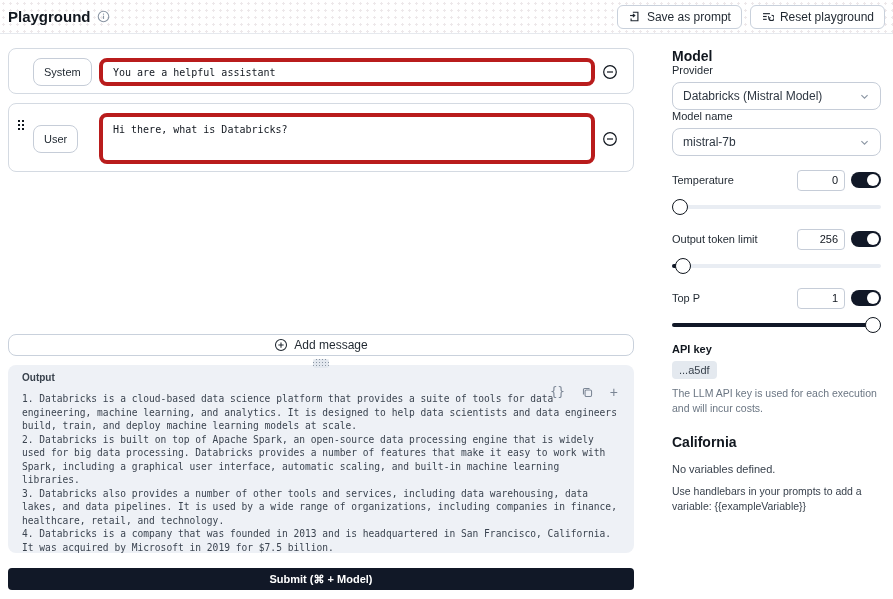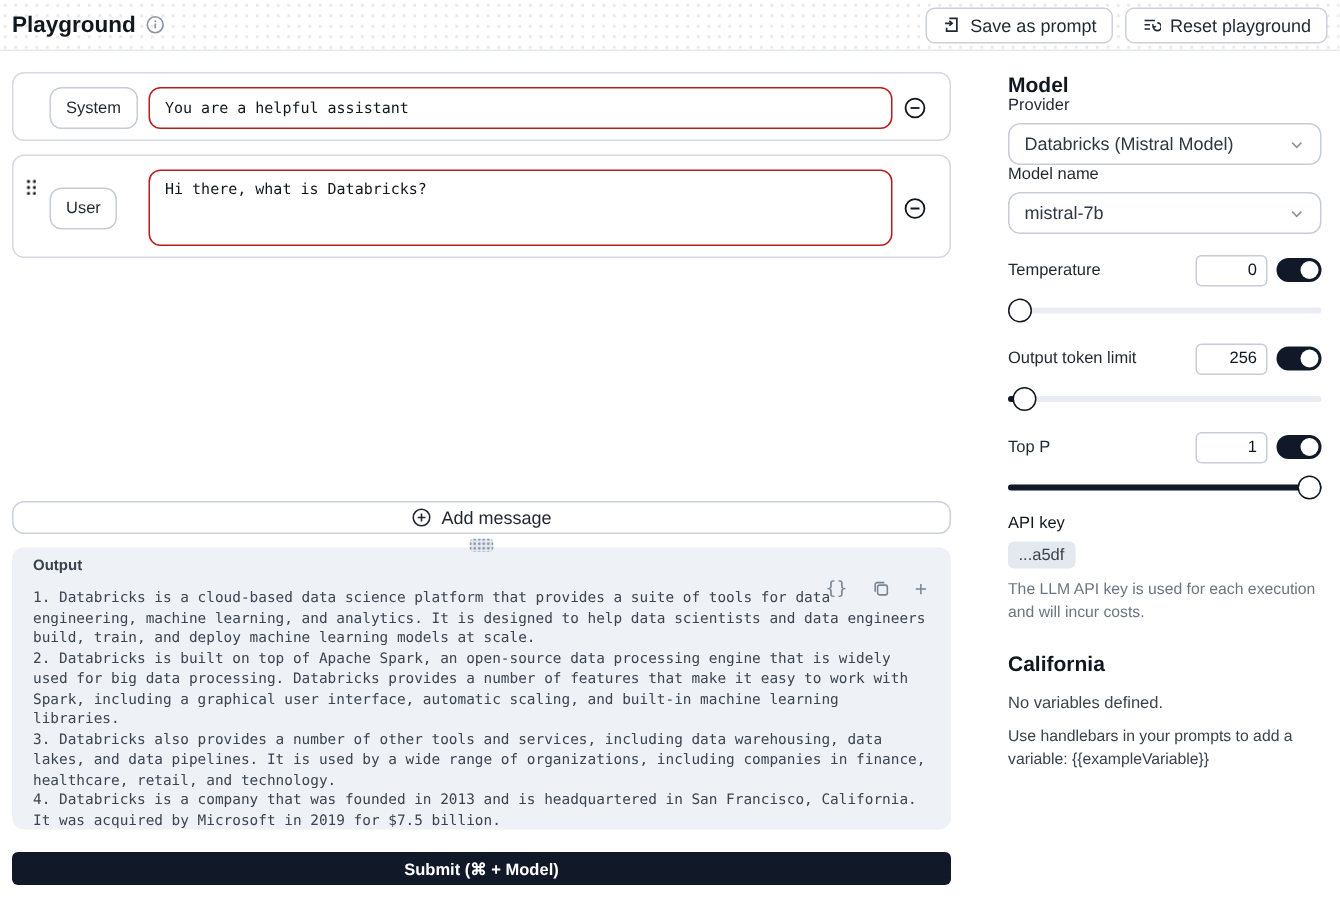--- a/index.html
+++ b/index.html
@@ -55,21 +55,21 @@
     cursor: grab;
   }
   .role-chip {
     justify-self: start;
     border: 1px solid #c6cdd8; border-radius: 8px; background: #fff;
     font-size: 11px; color: #1f2730; padding: 7px 10px; cursor: pointer;
     font-family: "Liberation Sans", sans-serif;
   }
   .msg-input, .msg-textarea {
     width: 100%;
-    border: 1px solid #b91c1c; border-radius: 8px;
+    border: 4px solid #b91c1c; border-radius: 8px;
     font-family: "DejaVu Sans Mono", monospace;
     font-size: 10px; color: #11171f; padding: 6px 10px;
     background: #fff; resize: none; outline: none; line-height: 14px;
   }
   .msg-input { height: 28px; }
   .msg-textarea { height: 51px; }
   .remove-btn {
     justify-self: center;
     background: none; border: none; cursor: pointer; color: #11171f;
     display: inline-flex; padding: 2px;
@@ -159,21 +159,21 @@
     position: absolute; top: 0; width: 16px; height: 16px; border-radius: 50%;
     background: #fff; border: 1.5px solid #11171f;
   }
   .slider.pos-left  .thumb { left: 0; }
   .slider.pos-left  .fill  { width: 0; }
   .slider.pos-near  .thumb { left: 3px; }
   .slider.pos-near  .fill  { width: 8px; }
   .slider.pos-full  .thumb { right: 0; }
   .slider.pos-full  .fill  { width: 100%; }
 
-  .api-key-label { margin-top: 10px; font-size: 11px; font-weight: normal; color: #11171f; }
+  .api-key-label { margin-top: 10px; font-size: 11px; font-weight: bold; color: #11171f; }
   .api-key-chip {
     margin-top: 6px; display: inline-block; background: #e4e9ef; border-radius: 4px;
     padding: 3px 7px; font-size: 11px; color: #39424d;
   }
   .help-text { margin-top: 7px; font-size: 10.5px; line-height: 15px; color: #6b7683; }
   .vars-heading { margin-top: 18px; }
   .vars-empty { margin-top: 13px; font-size: 11px; color: #39424d; }
   .vars-help { margin-top: 9px; font-size: 10.5px; line-height: 15px; color: #39424d; }
 </style>
 </head>

